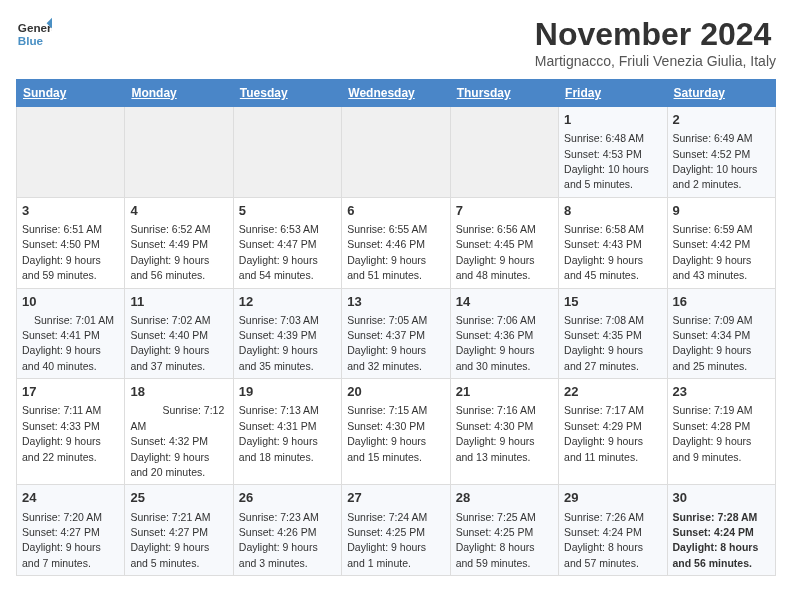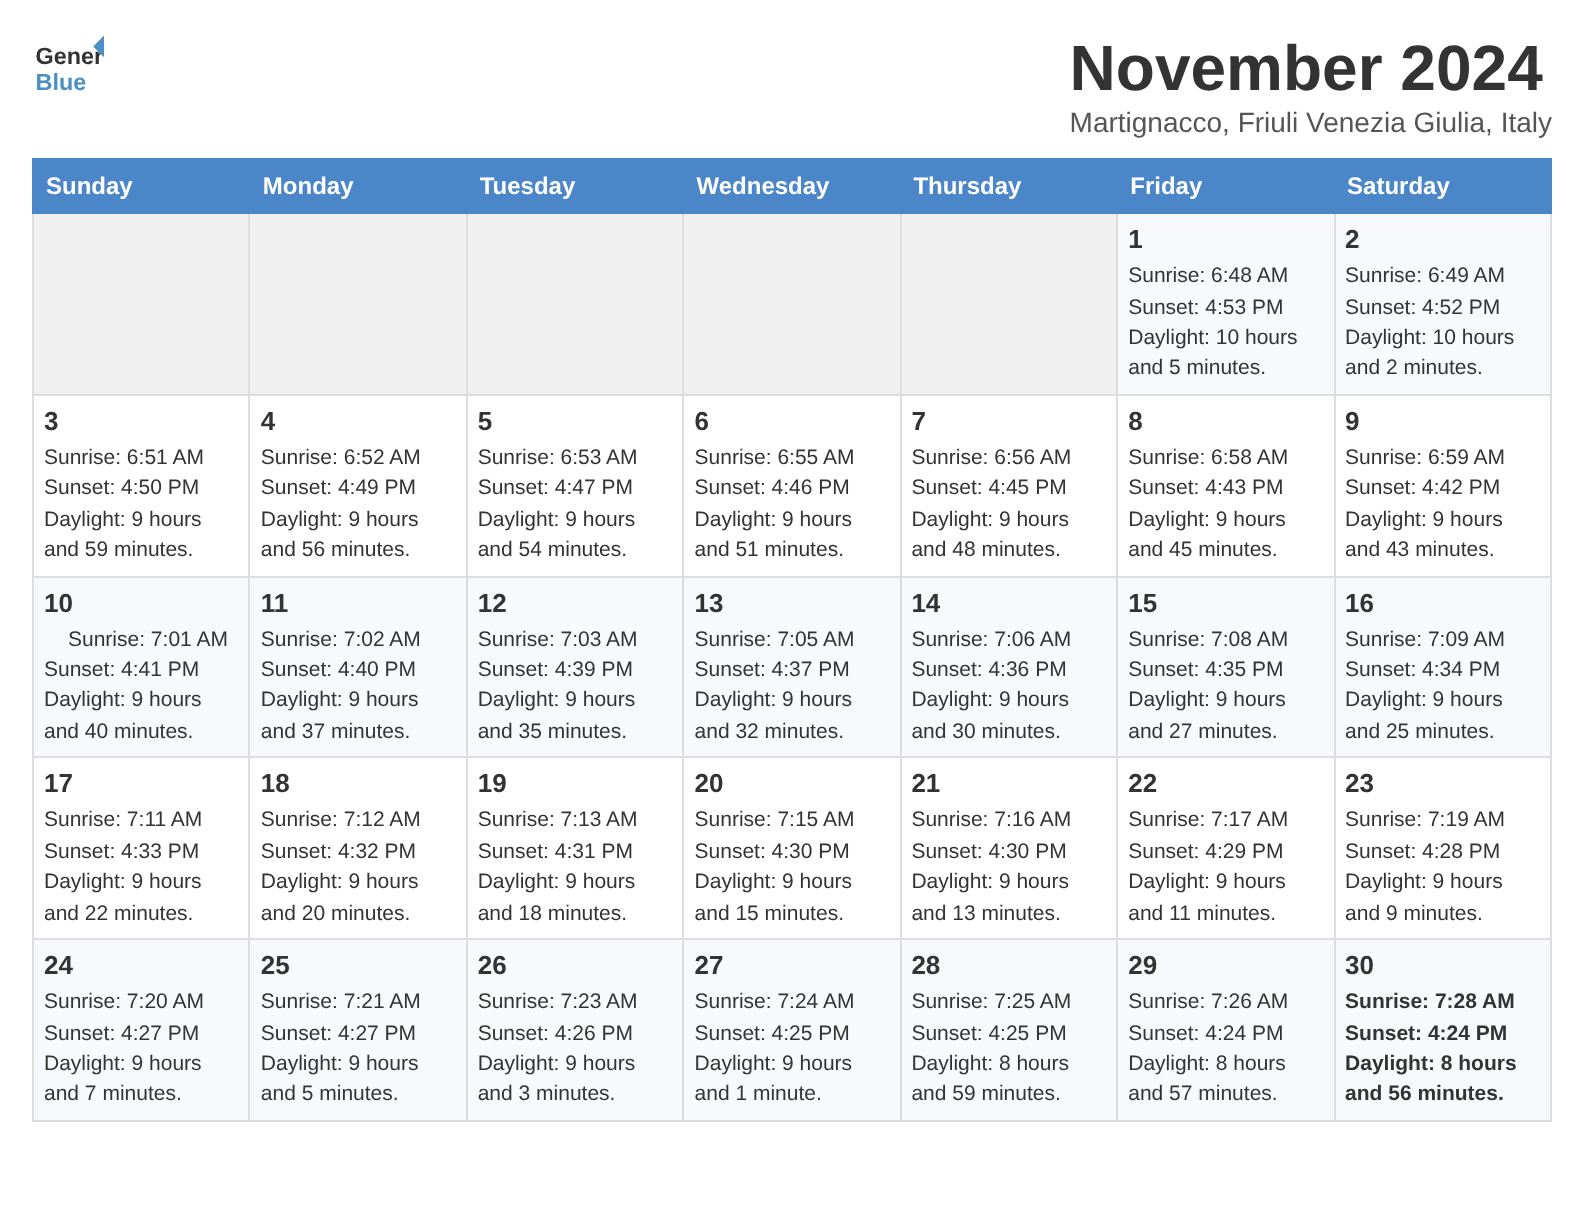--- a/index.html
+++ b/index.html
@@ -43,20 +43,21 @@
       font-size: 11px;
     }
     thead tr th {
       background: #4a86c8;
       color: #fff;
       text-align: left;
       padding: 6px 6px;
       font-size: 12px;
       font-weight: bold;
       border: 1px solid #4a86c8;
+      text-decoration: underline;
     }
     tbody tr td {
       vertical-align: top;
       padding: 4px 5px;
       border: 1px solid #ddd;
       min-height: 70px;
       width: 14.28%;
       color: #333;
       line-height: 1.4;
     }
@@ -166,21 +167,21 @@
 Sunset: 4:35 PM
 Daylight: 9 hours and 27 minutes.</span></td>
         <td><span class="day-num">16</span><span class="day-detail" style="white-space: pre-line;">Sunrise: 7:09 AM
 Sunset: 4:34 PM
 Daylight: 9 hours and 25 minutes.</span></td>
       </tr>
       <tr>
         <td><span class="day-num">17</span><span class="day-detail" style="white-space: pre-line;">Sunrise: 7:11 AM
 Sunset: 4:33 PM
 Daylight: 9 hours and 22 minutes.</span></td>
-        <td><span class="day-num">18</span><span class="day-detail" style="white-space: pre-line;">Sunrise: 7:12 AM
+        <td><span class="day-num">18</span><span class="day-detail" style="white-space: pre-line; margin-left: 32px;">Sunrise: 7:12 AM
 Sunset: 4:32 PM
 Daylight: 9 hours and 20 minutes.</span></td>
         <td><span class="day-num">19</span><span class="day-detail" style="white-space: pre-line;">Sunrise: 7:13 AM
 Sunset: 4:31 PM
 Daylight: 9 hours and 18 minutes.</span></td>
         <td><span class="day-num">20</span><span class="day-detail" style="white-space: pre-line;">Sunrise: 7:15 AM
 Sunset: 4:30 PM
 Daylight: 9 hours and 15 minutes.</span></td>
         <td><span class="day-num">21</span><span class="day-detail" style="white-space: pre-line;">Sunrise: 7:16 AM
 Sunset: 4:30 PM

